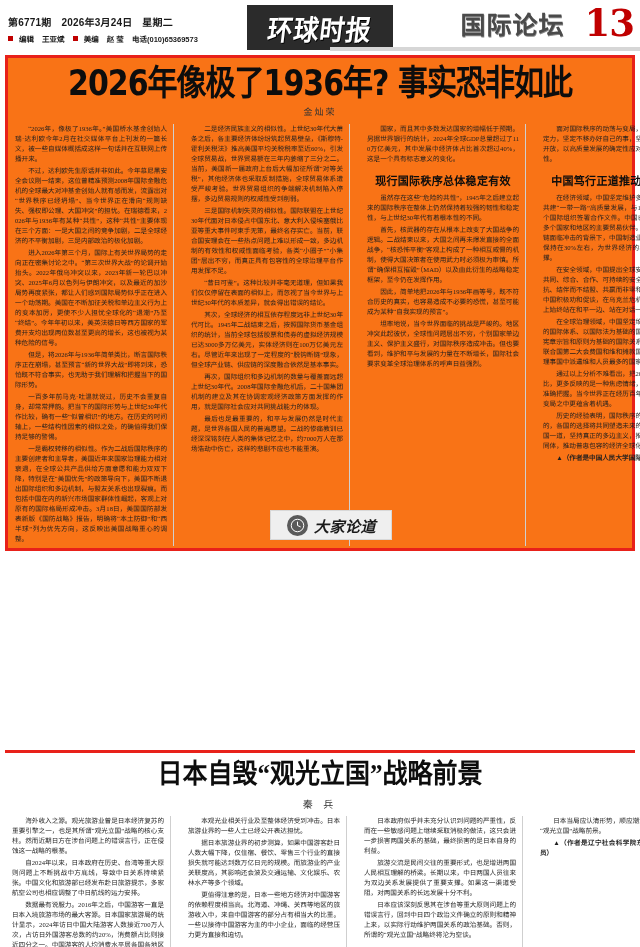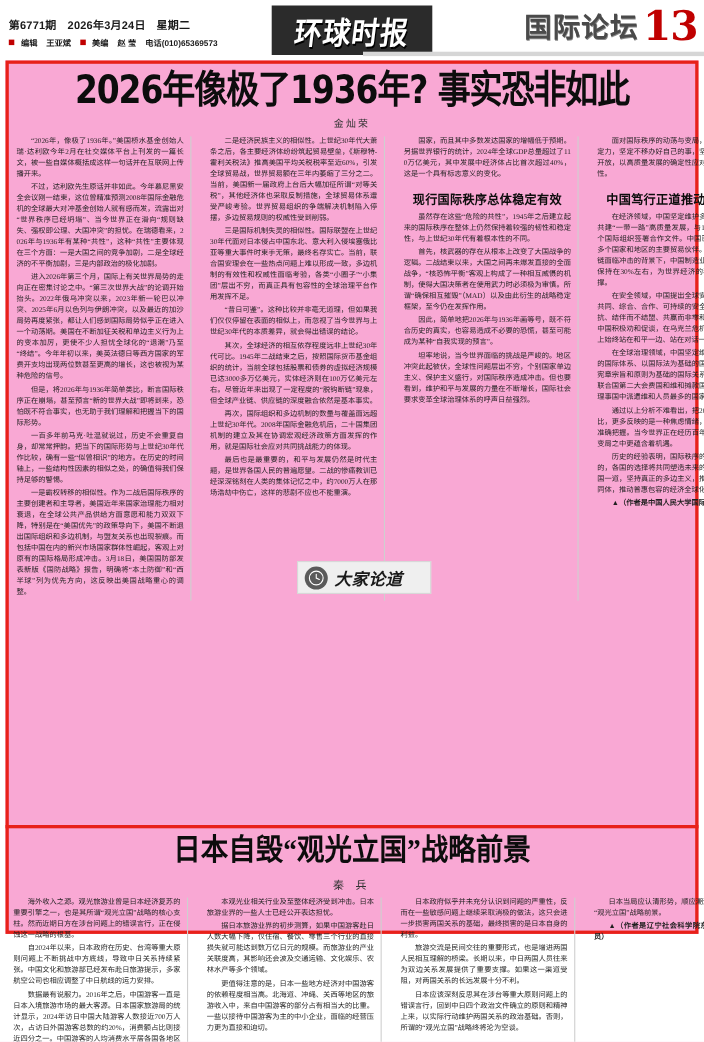--- a/index.html
+++ b/index.html
@@ -30,37 +30,37 @@
     overflow:hidden;
   }
   .mh-logo .lg{
     color:#fff;font-size:25px;font-weight:700;letter-spacing:1px;
     font-family:"DejaVu Serif",serif;
     transform:skewX(-7deg) scaleY(1.12);
     text-shadow:1px 1px 0 #000;
   }
   .mh-right{
     position:absolute;right:6px;top:8px;
-    display:flex;align-items:flex-end;gap:4px;
+    display:flex;align-items:flex-end;gap:20px;
   }
   .mh-section{
     font-family:"DejaVu Serif",serif;font-weight:700;font-size:25px;
     color:#4a4a4a;letter-spacing:1px;line-height:1;
     text-shadow:0.5px 0.5px 0 #888;
   }
   .mh-pageno{
     font-family:"DejaVu Serif",serif;font-weight:700;font-size:37px;
     color:#c00000;line-height:.82;letter-spacing:-1px;
   }
   .mh-rule{position:absolute;left:330px;right:0;top:47px;height:4px;background:#d6d6d6;}
 
   
   .frame{
-    position:absolute;left:5px;top:55px;right:5px;height:794px;
-    border:3px solid #e8211a;background:#f9a8d4;box-sizing:border-box;
+    position:absolute;left:5px;top:55px;right:5px;height:496px;
+    border:3px solid #e8211a;background:#f97316;box-sizing:border-box;
   }
   .headline{
     text-align:center;padding:5px 2px 0 2px;
     font-family:"DejaVu Sans","Liberation Sans",sans-serif;
     font-weight:700;font-size:30px;letter-spacing:-1px;
     color:#0d0d0d;line-height:1.05;white-space:nowrap;
     transform:scaleY(1.18);transform-origin:center top;
   }
   .byline{
     text-align:center;font-size:9px;color:#333;margin-top:10px;
@@ -84,21 +84,21 @@
     font-family:"DejaVu Sans","Liberation Sans",sans-serif;
     font-weight:700;font-size:11px;color:#0d0d0d;
     text-align:center;margin:8px 0 5px 0;letter-spacing:.3px;
     white-space:nowrap;transform:scaleY(1.05);
   }
   .credit{font-weight:700;}
   
   .badge{
     position:absolute;left:262px;top:452px;width:122px;height:30px;
     background:#efefef;border:1px solid #d8d8d8;
-    display:flex;align-items:center;gap:6px;padding-left:6px;
+    display:flex;align-items:center;gap:6px;padding-left:16px;
     box-sizing:border-box;z-index:5;
   }
   .badge .circ{
     width:21px;height:21px;border-radius:50%;background:#5a5a5a;
     display:flex;align-items:center;justify-content:center;flex:0 0 21px;
   }
   .badge .circ svg{display:block;}
   .badge .btxt{
     font-family:"DejaVu Sans","Liberation Sans",sans-serif;
     font-weight:700;font-size:15px;color:#1a1a1a;font-style:italic;

